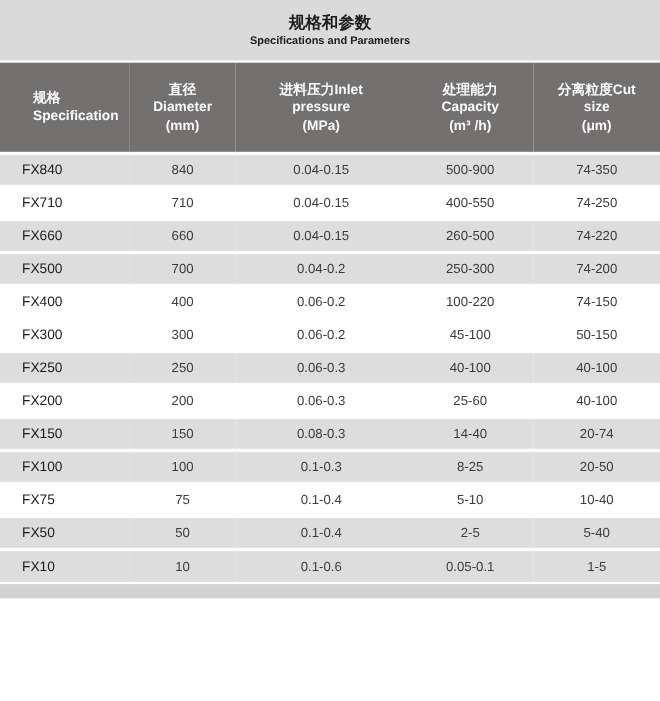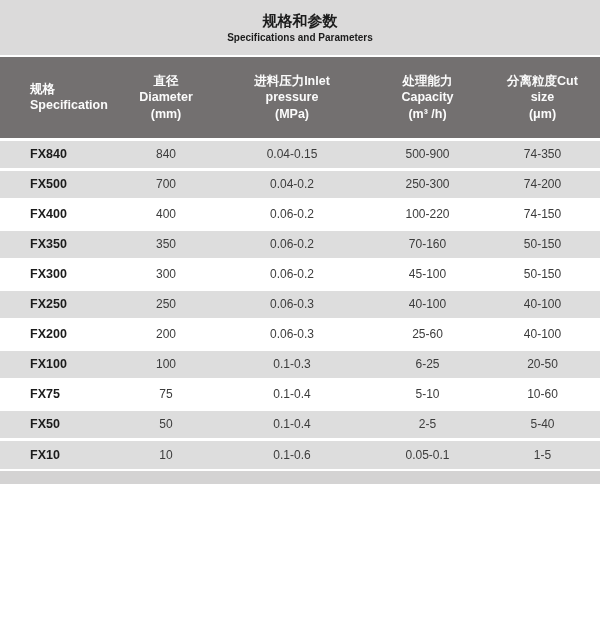--- a/index.html
+++ b/index.html
@@ -71,22 +71,22 @@
     height: 30px;
     border-top: 3px solid #ffffff;
     font-size: 12px;
     color: #3c3c3c;
     text-align: center;
     vertical-align: middle;
     padding: 0;
   }
   tbody td:first-child {
     text-align: left;
-    padding-left: 30px;
-    font-weight: bold;
+    padding-left: 20px;
+    font-weight: normal;
     color: #1b1b1b;
     font-size: 12.5px;
   }
   tr.row-gray td  { background: #dddddd; }
   tr.row-white td { background: #ffffff; }
   .footer-strip {
     height: 15px;
     background: #d4d3d3;
     border-top: 2px solid #ffffff;
     flex: 0 0 auto;
@@ -135,41 +135,48 @@
       </tr>
     </thead>
     <tbody>
         <tr class="row-gray">
           <td>FX840</td>
           <td>840</td>
           <td>0.04-0.15</td>
           <td>500-900</td>
           <td>74-350</td>
         </tr>
+        <tr class="row-white">
+          <td>FX710</td>
+          <td>710</td>
+          <td>0.04-0.15</td>
+          <td>400-550</td>
+          <td>74-250</td>
+        </tr>
+        <tr class="row-gray">
+          <td>FX660</td>
+          <td>660</td>
+          <td>0.04-0.15</td>
+          <td>260-500</td>
+          <td>74-220</td>
+        </tr>
         <tr class="row-gray">
           <td>FX500</td>
           <td>700</td>
           <td>0.04-0.2</td>
           <td>250-300</td>
           <td>74-200</td>
         </tr>
         <tr class="row-white">
           <td>FX400</td>
           <td>400</td>
           <td>0.06-0.2</td>
           <td>100-220</td>
           <td>74-150</td>
         </tr>
-        <tr class="row-gray">
-          <td>FX350</td>
-          <td>350</td>
-          <td>0.06-0.2</td>
-          <td>70-160</td>
-          <td>50-150</td>
-        </tr>
         <tr class="row-white">
           <td>FX300</td>
           <td>300</td>
           <td>0.06-0.2</td>
           <td>45-100</td>
           <td>50-150</td>
         </tr>
         <tr class="row-gray">
           <td>FX250</td>
           <td>250</td>
@@ -178,32 +185,39 @@
           <td>40-100</td>
         </tr>
         <tr class="row-white">
           <td>FX200</td>
           <td>200</td>
           <td>0.06-0.3</td>
           <td>25-60</td>
           <td>40-100</td>
         </tr>
         <tr class="row-gray">
+          <td>FX150</td>
+          <td>150</td>
+          <td>0.08-0.3</td>
+          <td>14-40</td>
+          <td>20-74</td>
+        </tr>
+        <tr class="row-gray">
           <td>FX100</td>
           <td>100</td>
           <td>0.1-0.3</td>
-          <td>6-25</td>
+          <td>8-25</td>
           <td>20-50</td>
         </tr>
         <tr class="row-white">
           <td>FX75</td>
           <td>75</td>
           <td>0.1-0.4</td>
           <td>5-10</td>
-          <td>10-60</td>
+          <td>10-40</td>
         </tr>
         <tr class="row-gray">
           <td>FX50</td>
           <td>50</td>
           <td>0.1-0.4</td>
           <td>2-5</td>
           <td>5-40</td>
         </tr>
         <tr class="row-gray">
           <td>FX10</td>

